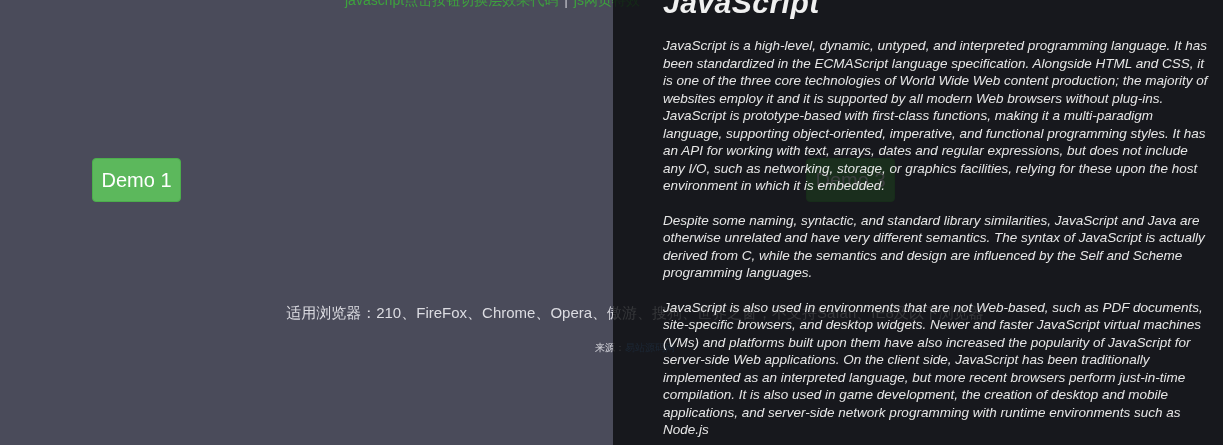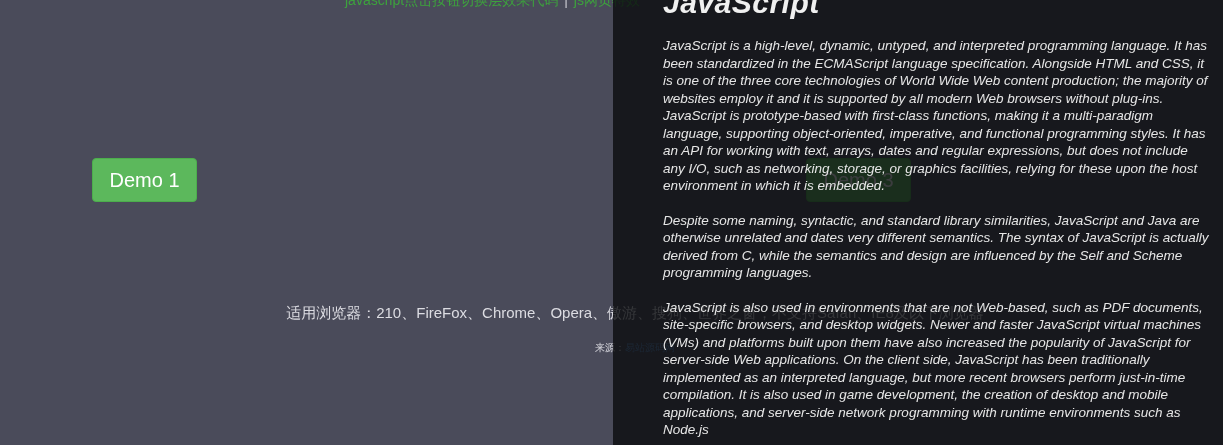--- a/index.html
+++ b/index.html
@@ -22,21 +22,21 @@
   
   .heading{
     position:absolute;left:40px;top:27px;
     font-size:23px;font-weight:bold;color:#ffffff;
     letter-spacing:1px;
     z-index:1;
   }
   
   .demo-btn{
     position:absolute;top:158px;
-    width:105px;height:44px;
+    width:89px;height:44px;
     background:#5cb85c;border:1px solid #4cae4c;border-radius:4px;
     color:#ffffff;font-size:20px;
     font-family:"Liberation Sans","DejaVu Sans",sans-serif;
     cursor:pointer;z-index:1;
     display:flex;align-items:center;justify-content:center;
   }
   .demo-btn.b1{left:92px;}
   .demo-btn.b2{left:449px;}
   .demo-btn.b3{left:806px;}
   
@@ -88,17 +88,17 @@
 
   <div class="footer-browsers">适用浏览器：210、FireFox、Chrome、Opera、傲游、搜狗、世界之窗，不支持Safari、IE8及以下浏览器</div>
 
   <div class="footer-source">
     <span>来源：</span><a href="#">易站源码网</a>
   </div>
 
   <div class="overlay-panel">
     <div class="panel-title">JavaScript</div>
     <p class="panel-par first">JavaScript is a high-level, dynamic, untyped, and interpreted programming language. It has been standardized in the ECMAScript language specification. Alongside HTML and CSS, it is one of the three core technologies of World Wide Web content production; the majority of websites employ it and it is supported by all modern Web browsers without plug-ins. JavaScript is prototype-based with first-class functions, making it a multi-paradigm language, supporting object-oriented, imperative, and functional programming styles. It has an API for working with text, arrays, dates and regular expressions, but does not include any I/O, such as networking, storage, or graphics facilities, relying for these upon the host environment in which it is embedded.</p>
-    <p class="panel-par">Despite some naming, syntactic, and standard library similarities, JavaScript and Java are otherwise unrelated and dates very different semantics. The syntax of JavaScript is actually derived from C, while the semantics and design are influenced by the Self and Scheme programming languages.</p>
+    <p class="panel-par">Despite some naming, syntactic, and standard library similarities, JavaScript and Java are otherwise unrelated and have very different semantics. The syntax of JavaScript is actually derived from C, while the semantics and design are influenced by the Self and Scheme programming languages.</p>
     <p class="panel-par">JavaScript is also used in environments that are not Web-based, such as PDF documents, site-specific browsers, and desktop widgets. Newer and faster JavaScript virtual machines (VMs) and platforms built upon them have also increased the popularity of JavaScript for server-side Web applications. On the client side, JavaScript has been traditionally implemented as an interpreted language, but more recent browsers perform just-in-time compilation. It is also used in game development, the creation of desktop and mobile applications, and server-side network programming with runtime environments such as Node.js</p>
   </div>
 
 </div>
 
 </body></html>

